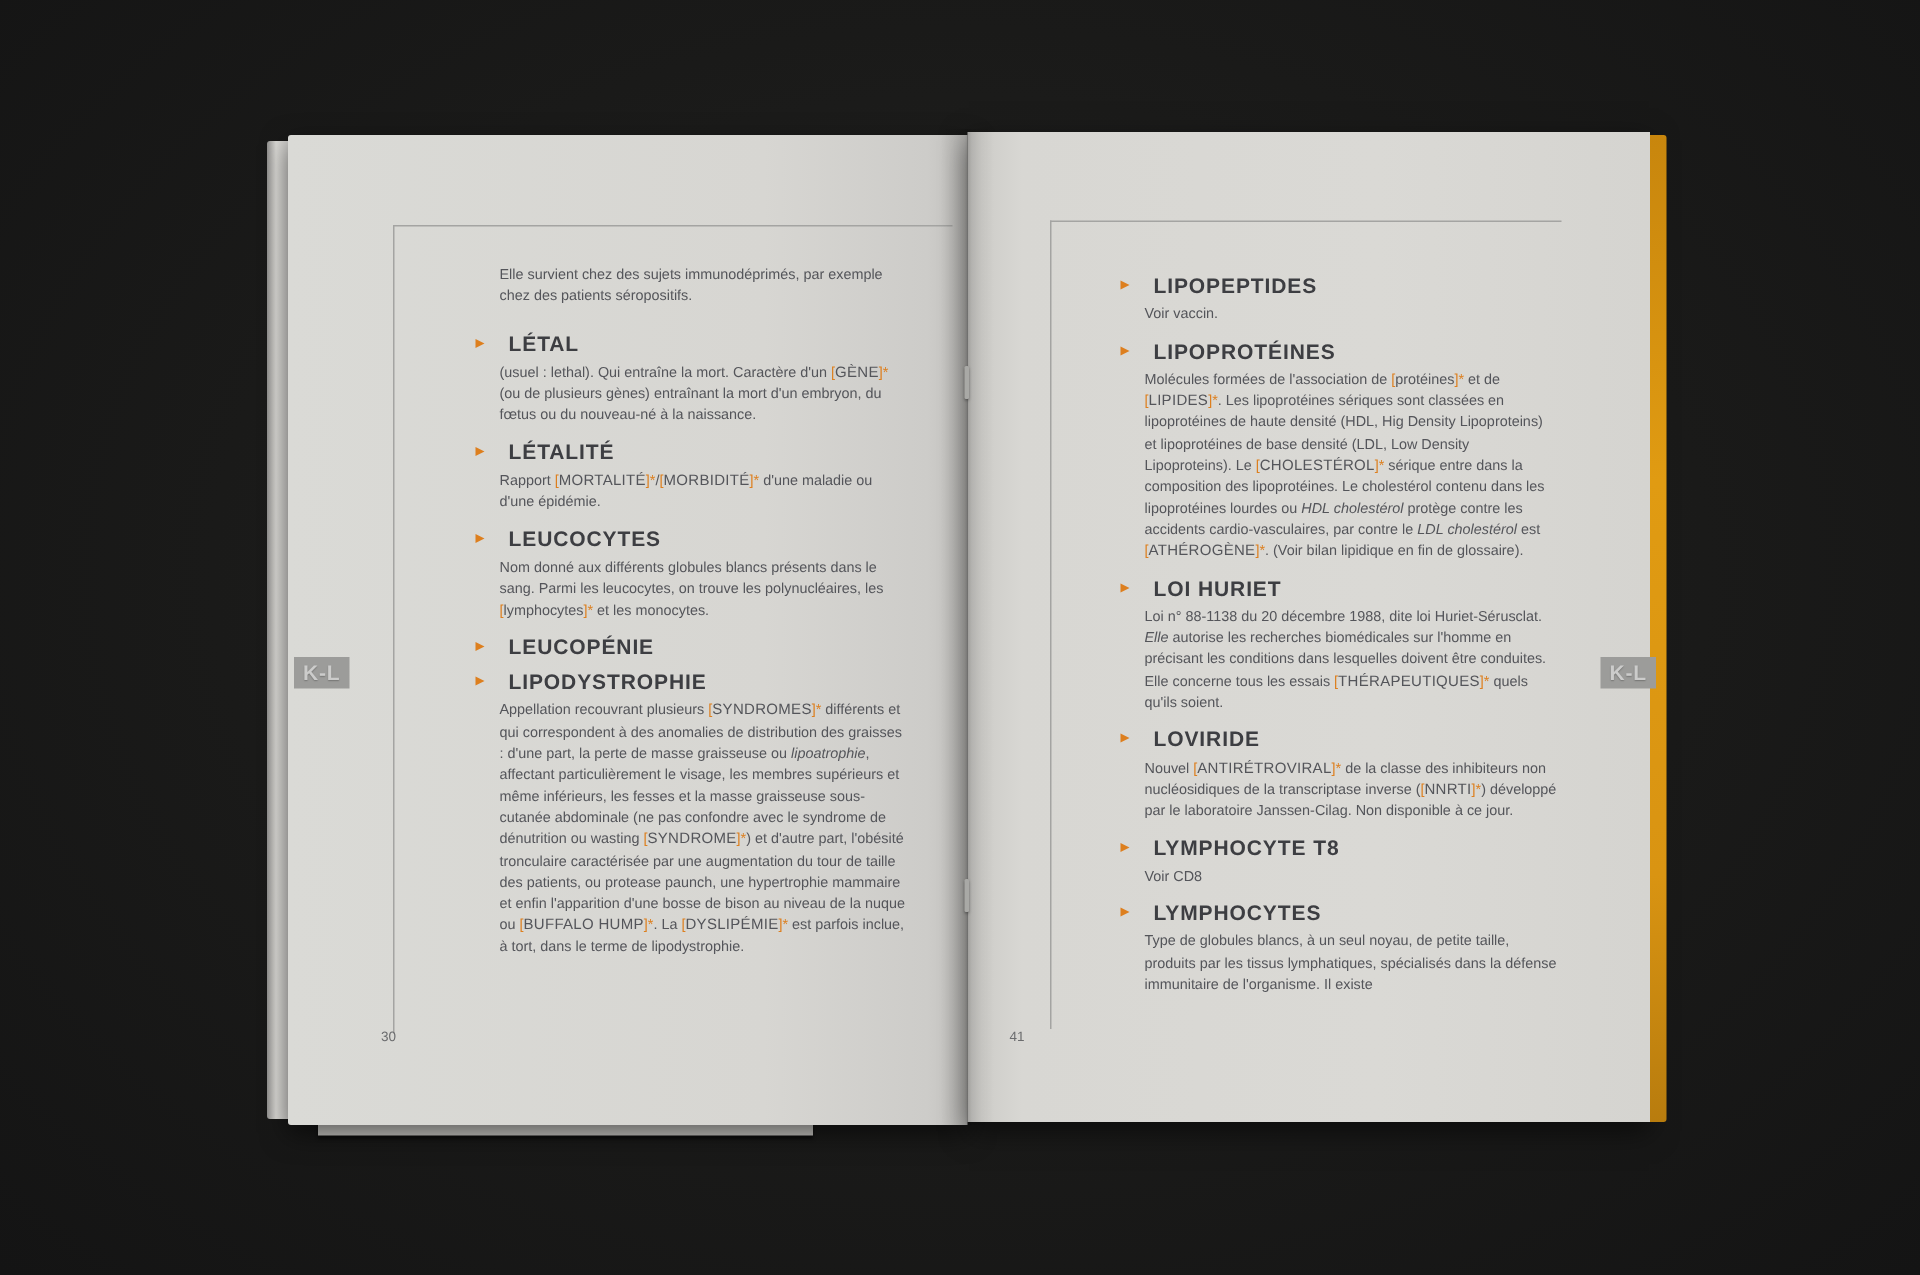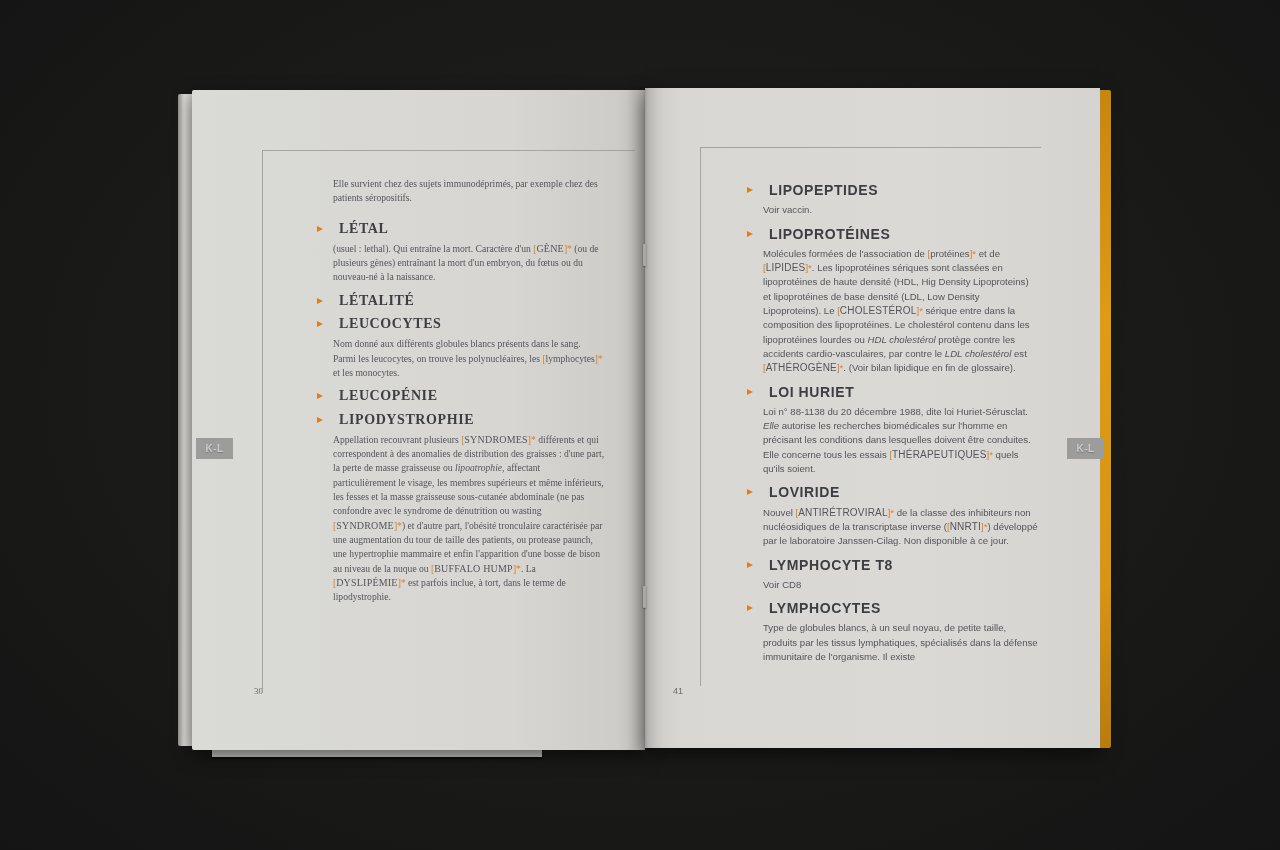--- a/index.html
+++ b/index.html
@@ -10,21 +10,21 @@
 
   .edge-left{position:absolute;left:0;top:8px;width:15px;height:652px;
              background:linear-gradient(90deg,#8f8e8c 0%,#dcdbd7 40%,#cfcecb 100%);
              border-radius:2px 0 0 2px;}
   .under-edge{position:absolute;left:34px;top:662px;width:330px;height:9px;background:#c9c8c4;
               box-shadow:0 2px 2px rgba(0,0,0,0.5);}
 
   .page{position:absolute;box-shadow:0 6px 18px rgba(0,0,0,0.55);}
   .page-left{left:14px;top:4px;width:453px;height:660px;
              background:linear-gradient(90deg,#dadad6 0%,#d7d6d2 70%,#cdccc9 94%,#c1c0bd 100%);
-             border-radius:2px 0 0 2px;font-family:Liberation Serif, serif;}
+             border-radius:2px 0 0 2px;}
   .page-right{left:467px;top:2px;width:455px;height:660px;
               background:linear-gradient(90deg,#bebdba 0%,#cecdc9 2%,#d8d7d3 8%,#dad9d5 60%,#d5d4d0 100%);}
   .cover-strip{position:absolute;left:922px;top:4px;width:11px;height:658px;
                background:linear-gradient(180deg,#c8860d 0%,#e09b12 35%,#d99412 75%,#b87c0e 100%);
                border-radius:0 2px 2px 0;}
   .gutter{position:absolute;left:449px;top:0;width:36px;height:664px;pointer-events:none;
           background:linear-gradient(90deg, rgba(0,0,0,0) 0%, rgba(0,0,0,0.10) 45%, rgba(0,0,0,0.17) 50%, rgba(0,0,0,0.08) 58%, rgba(0,0,0,0) 100%);}
   .staple{position:absolute;left:465px;width:3px;height:22px;background:#a9a9a6;
           box-shadow:0 1px 2px rgba(0,0,0,0.35);border-radius:1px;}
   .staple-top{top:158px;}
@@ -45,21 +45,21 @@
   .bullet{position:absolute;left:-16px;top:4px;width:0;height:0;
           border-left:6px solid #dd7f1e;border-top:3px solid transparent;border-bottom:3px solid transparent;}
   .orb{color:#dd7f1e;}
   .xref.sc .xt{font-size:10px;letter-spacing:0.2px;}
 
   .pageno{position:absolute;font-size:9px;color:#6b6c6e;}
   .pageno-left{left:62px;top:596px;}
   .pageno-right{left:28px;top:598px;}
 
   .tab{position:absolute;width:37px;height:21px;background:#9c9c9a;color:#cccccb;
-       font-weight:bold;font-size:10px;text-align:center;line-height:21px;letter-spacing:0.5px;
+       font-weight:bold;font-size:14px;text-align:center;line-height:21px;letter-spacing:0.5px;
        text-shadow:0 1px 1px rgba(0,0,0,0.25);}
   .tab-left{left:18px;top:352px;}
   .tab-right{left:889px;top:352px;}
 </style>
 </head>
 <body>
 
 <div class="photo">
   <div class="book">
 
@@ -72,20 +72,21 @@
         <p class="cont">Elle survient chez des sujets immunodéprimés, par exemple chez des patients séropositifs.</p>
         <div id="left-entries">
             <div class="entry">
               <span class="bullet"></span>
               <h3>LÉTAL</h3>
               <p>(usuel : lethal). Qui entraîne la mort. Caractère d'un <span class="xref sc"><span class="orb">[</span><span class="xt">GÈNE</span><span class="orb">]*</span></span> (ou de plusieurs gènes) entraînant la mort d'un embryon, du fœtus ou du nouveau-né à la naissance.</p>
             </div>
             <div class="entry">
               <span class="bullet"></span>
               <h3>LÉTALITÉ</h3>
+              <p>Rapport <span class="xref sc"><span class="orb">[</span><span class="xt">MORTALITÉ</span><span class="orb">]*</span></span>/<span class="xref sc"><span class="orb">[</span><span class="xt">MORBIDITÉ</span><span class="orb">]*</span></span> d'une maladie ou d'une épidémie.</p>
             </div>
             <div class="entry">
               <span class="bullet"></span>
               <h3>LEUCOCYTES</h3>
               <p>Nom donné aux différents globules blancs présents dans le sang. Parmi les leucocytes, on trouve les polynucléaires, les <span class="xref"><span class="orb">[</span><span class="xt">lymphocytes</span><span class="orb">]*</span></span> et les monocytes.</p>
             </div>
             <div class="entry">
               <span class="bullet"></span>
               <h3>LEUCOPÉNIE</h3>
             </div>

